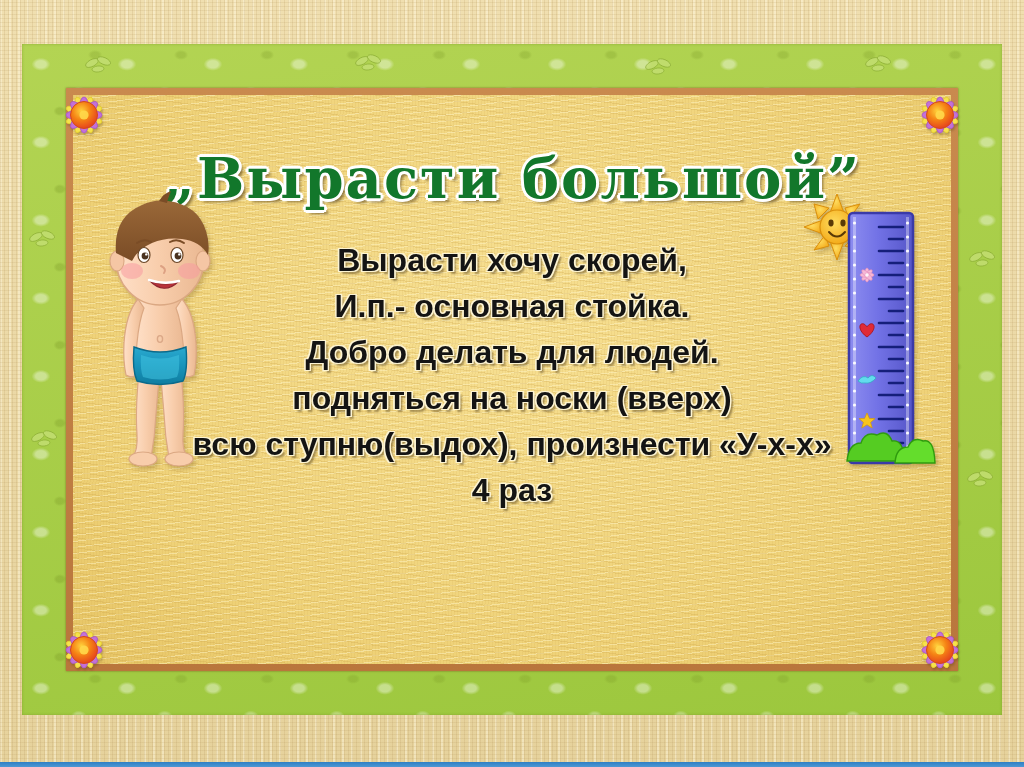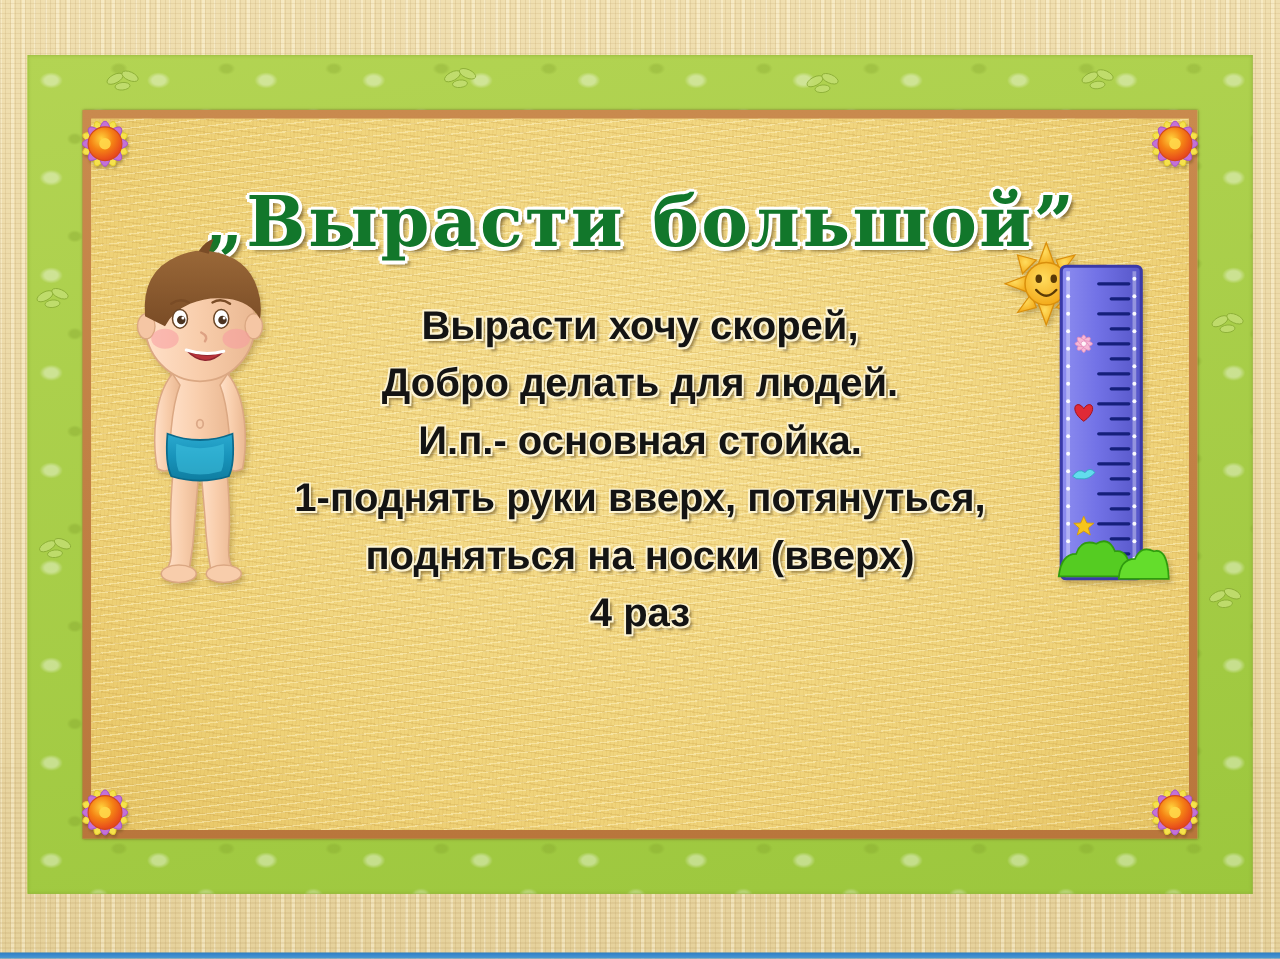--- a/index.html
+++ b/index.html
@@ -214,24 +214,24 @@
     </span>
   </div>
 
   <div id="panel-brown"></div>
   <div id="panel">
 
     <div id="title">„Вырасти большой”</div>
 
     <div id="verse">
       <div class="vline">Вырасти хочу скорей,</div>
+      <div class="vline">И.п.- основная стойка.</div>
       <div class="vline">Добро делать для людей.</div>
-      <div class="vline">И.п.- основная стойка.</div>
-      <div class="vline">1-поднять руки вверх, потянуться,</div>
       <div class="vline">подняться на носки (вверх)</div>
+      <div class="vline">всю ступню(выдох), произнести «У-х-х»</div>
       <div class="vline">4 раз</div>
     </div>
 
     <div id="boy">
       <svg viewBox="0 0 150 300">
         <defs>
           <linearGradient id="skin" x1="0" y1="0" x2="1" y2="0">
             <stop offset="0" stop-color="#ffe0c8"></stop>
               <stop offset=".5" stop-color="#f8cdab"></stop>
             <stop offset="1" stop-color="#eab892"></stop>

